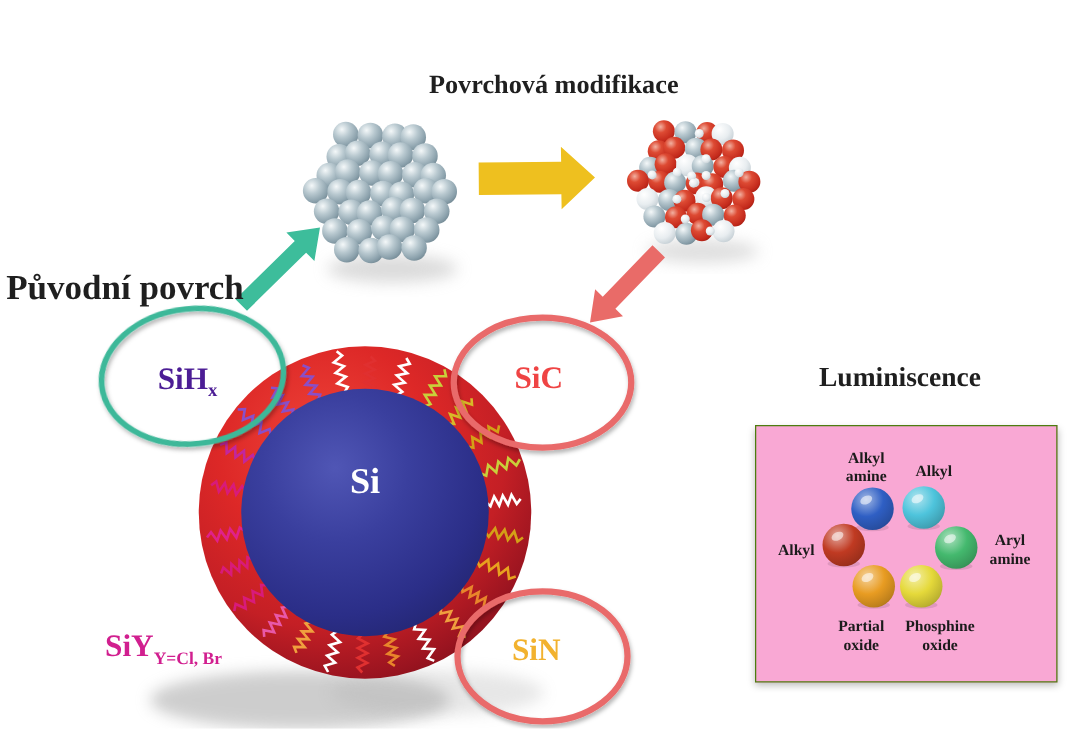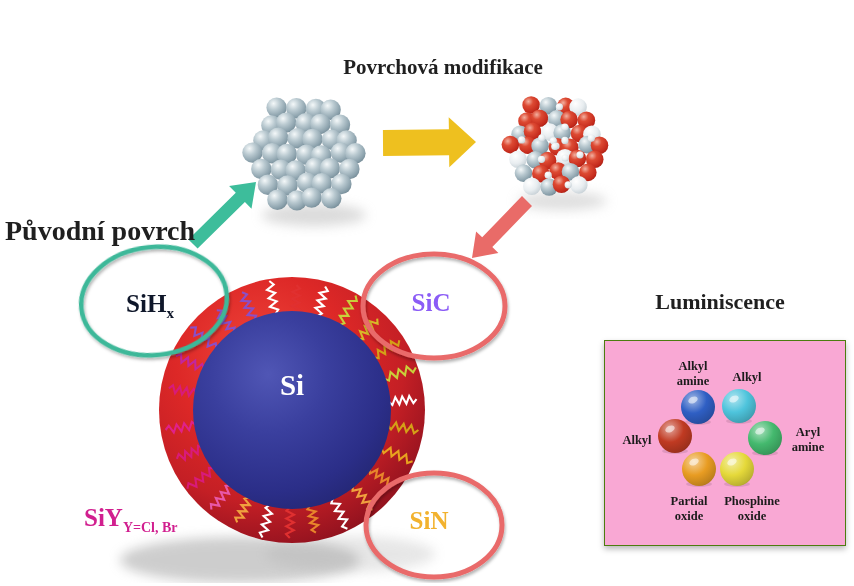--- a/index.html
+++ b/index.html
@@ -1,23 +1,23 @@
 <!DOCTYPE html>
 <html><head>
 <meta charset="utf-8">
 <style>
   html,body{margin:0;padding:0;background:#ffffff;}
   .stage{position:relative;width:854px;height:543px;background:#ffffff;overflow:hidden;
          font-family:Liberation Serif, serif;margin-top:40px;}
   .t{position:absolute;font-weight:bold;color:#1f1f1f;white-space:nowrap;}
   .title{left:443px;top:15px;transform:translateX(-50%);font-size:21px;}
   .orig{left:100px;top:175px;transform:translateX(-50%);font-size:28px;}
-  .sihx{left:150px;top:250px;transform:translateX(-50%);font-size:25px;color:#0f172a;}
+  .sihx{left:150px;top:250px;transform:translateX(-50%);font-size:25px;color:#4c1d95;}
   .sihx sub{font-size:15px;font-weight:bold;}
-  .sic{left:431px;top:249px;transform:translateX(-50%);font-size:25px;color:#8b5cf6;}
+  .sic{left:431px;top:249px;transform:translateX(-50%);font-size:25px;color:#ef4444;}
   .core{left:292px;top:326px;transform:translateX(-50%);font-size:29px;color:#ffffff;
         text-align:center;line-height:38px;}
   .core span{display:block;}
   .obtained{left:526px;top:363px;transform:translateX(-50%);font-size:22px;}
   .sin{left:429px;top:467px;transform:translateX(-50%);font-size:25px;color:#f2b22e;text-align:center;}
   .siy{left:84px;top:464px;font-size:25px;color:#d11f8f;}
   .siy sub{font-size:14px;font-weight:bold;}
   .lumtitle{left:720px;top:249px;transform:translateX(-50%);font-size:22px;}
   .panel{position:absolute;left:604px;top:300px;width:240px;height:204px;background:#f9a8d4;
          border:1px solid #4d7c0f;box-shadow:0 3px 6px rgba(0,0,0,.28);}

